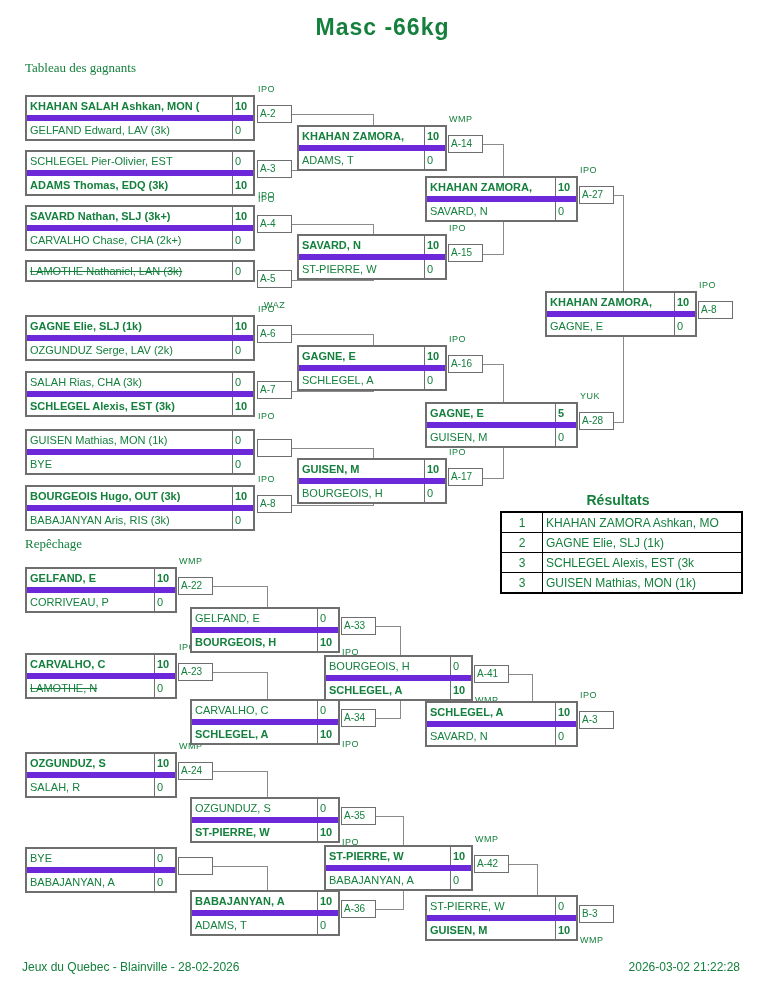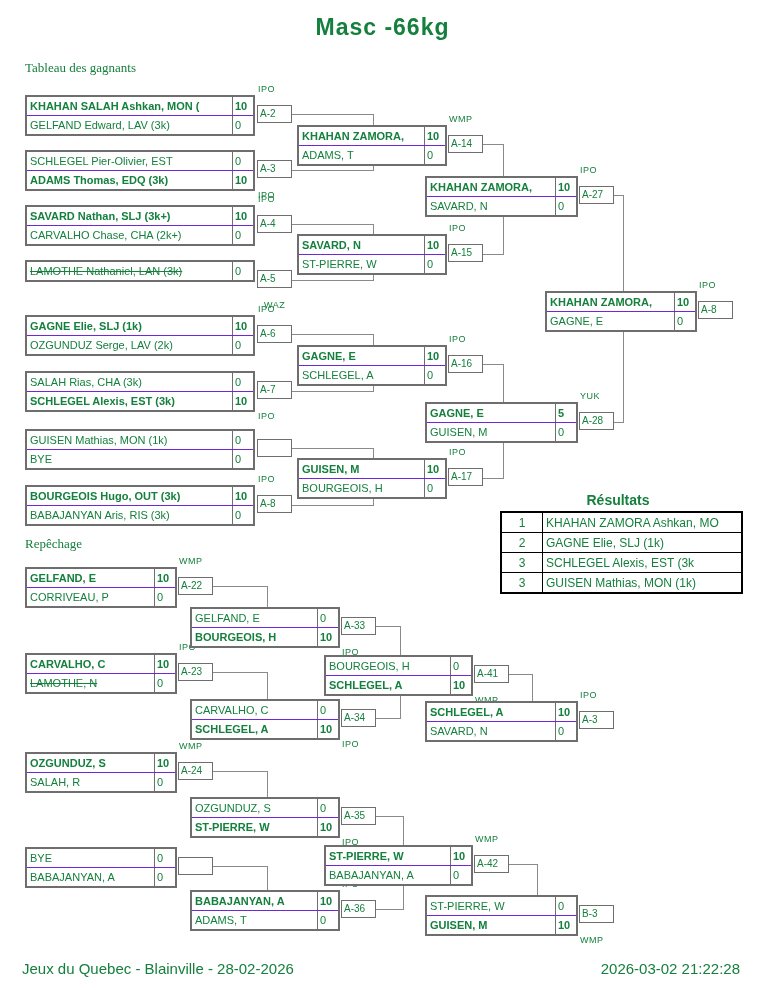--- a/index.html
+++ b/index.html
@@ -3,41 +3,41 @@
 <meta charset="utf-8">
 <style>
   html,body{margin:0;padding:0;background:#fff;}
   #page{position:relative;width:765px;height:990px;background:#fff;overflow:hidden;
         font-family:"Liberation Sans",sans-serif;color:#15803d;}
   #title{position:absolute;top:14px;left:0;width:765px;text-align:center;
          font-size:23px;font-weight:bold;letter-spacing:1px;}
   .section-label{position:absolute;font-family:"Liberation Serif",serif;font-size:13px;}
   .match{position:absolute;border:2px solid #6e6e6e;background:#fff;box-sizing:border-box;}
   .prow{height:18px;display:flex;align-items:center;overflow:hidden;}
-  .prow + .prow{border-top:1px solid #6d28d9;}
+  .prow + .prow{border-top:6px solid #6d28d9;}
   .pname{flex:1;padding-left:3px;font-size:11px;white-space:nowrap;overflow:hidden;}
   .pscore{width:18px;align-self:stretch;border-left:1px solid #6e6e6e;display:flex;
           align-items:center;padding-left:2px;font-size:11px;flex-shrink:0;}
   .winner .pname, .winner .pscore{font-weight:bold;}
   .strike .pname{text-decoration:line-through;}
   .mlabel{position:absolute;width:31px;height:16px;border:1px solid #6e6e6e;background:#fff;
           font-size:10px;line-height:16px;padding-left:2px;}
   .tech{position:absolute;font-size:9px;letter-spacing:0.5px;}
   .conn{position:absolute;border-color:#8a8a8a;border-style:solid;border-width:0;}
   
   #results-title{position:absolute;left:500px;top:492px;width:236px;text-align:center;
                  font-size:14px;font-weight:bold;}
   #results{position:absolute;left:500px;top:511px;border-collapse:collapse;table-layout:fixed;}
   #results td,#results th{border:1px solid #000;font-size:12px;height:19px;padding:0 3px;
                           white-space:nowrap;overflow:hidden;}
   #results{border:2px solid #000;}
   #results th{font-weight:bold;text-align:center;}
   td.pos{width:34px;text-align:center;}
   td.nom{width:192px;text-align:left;}
-  .footer{position:absolute;top:960px;font-size:15px;}
+  .footer{position:absolute;top:960px;font-size:12px;}
 </style>
 </head>
 <body>
 
 <div id="page">
 
   <div id="title">Masc -66kg</div>
   <div class="section-label" style="left:25px;top:60px">Tableau des gagnants</div>
   <div class="section-label" style="left:25px;top:536px">Repêchage</div>
 

